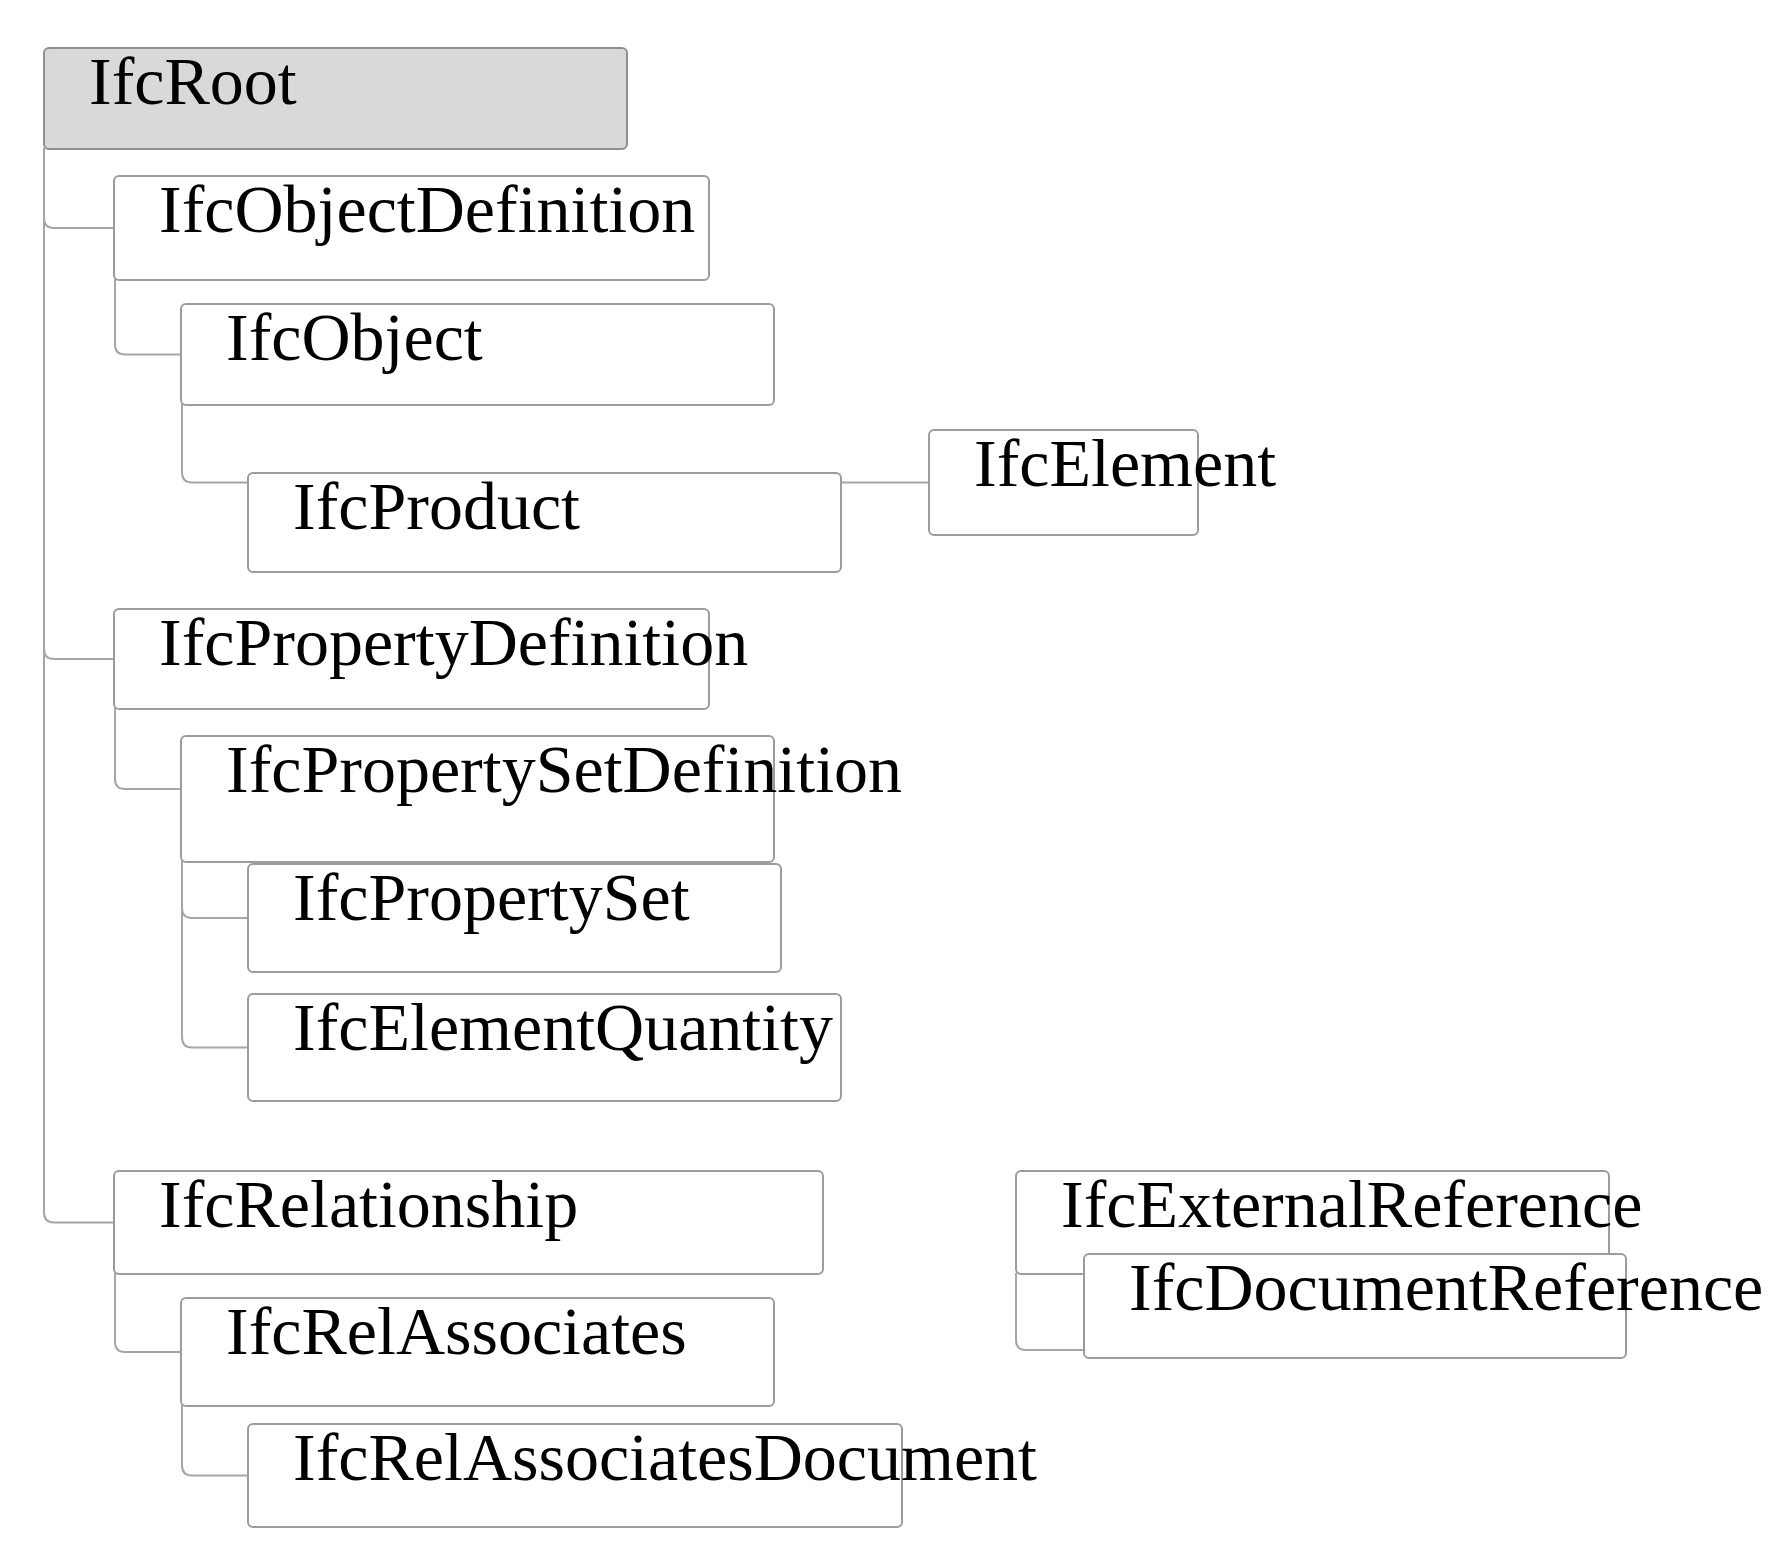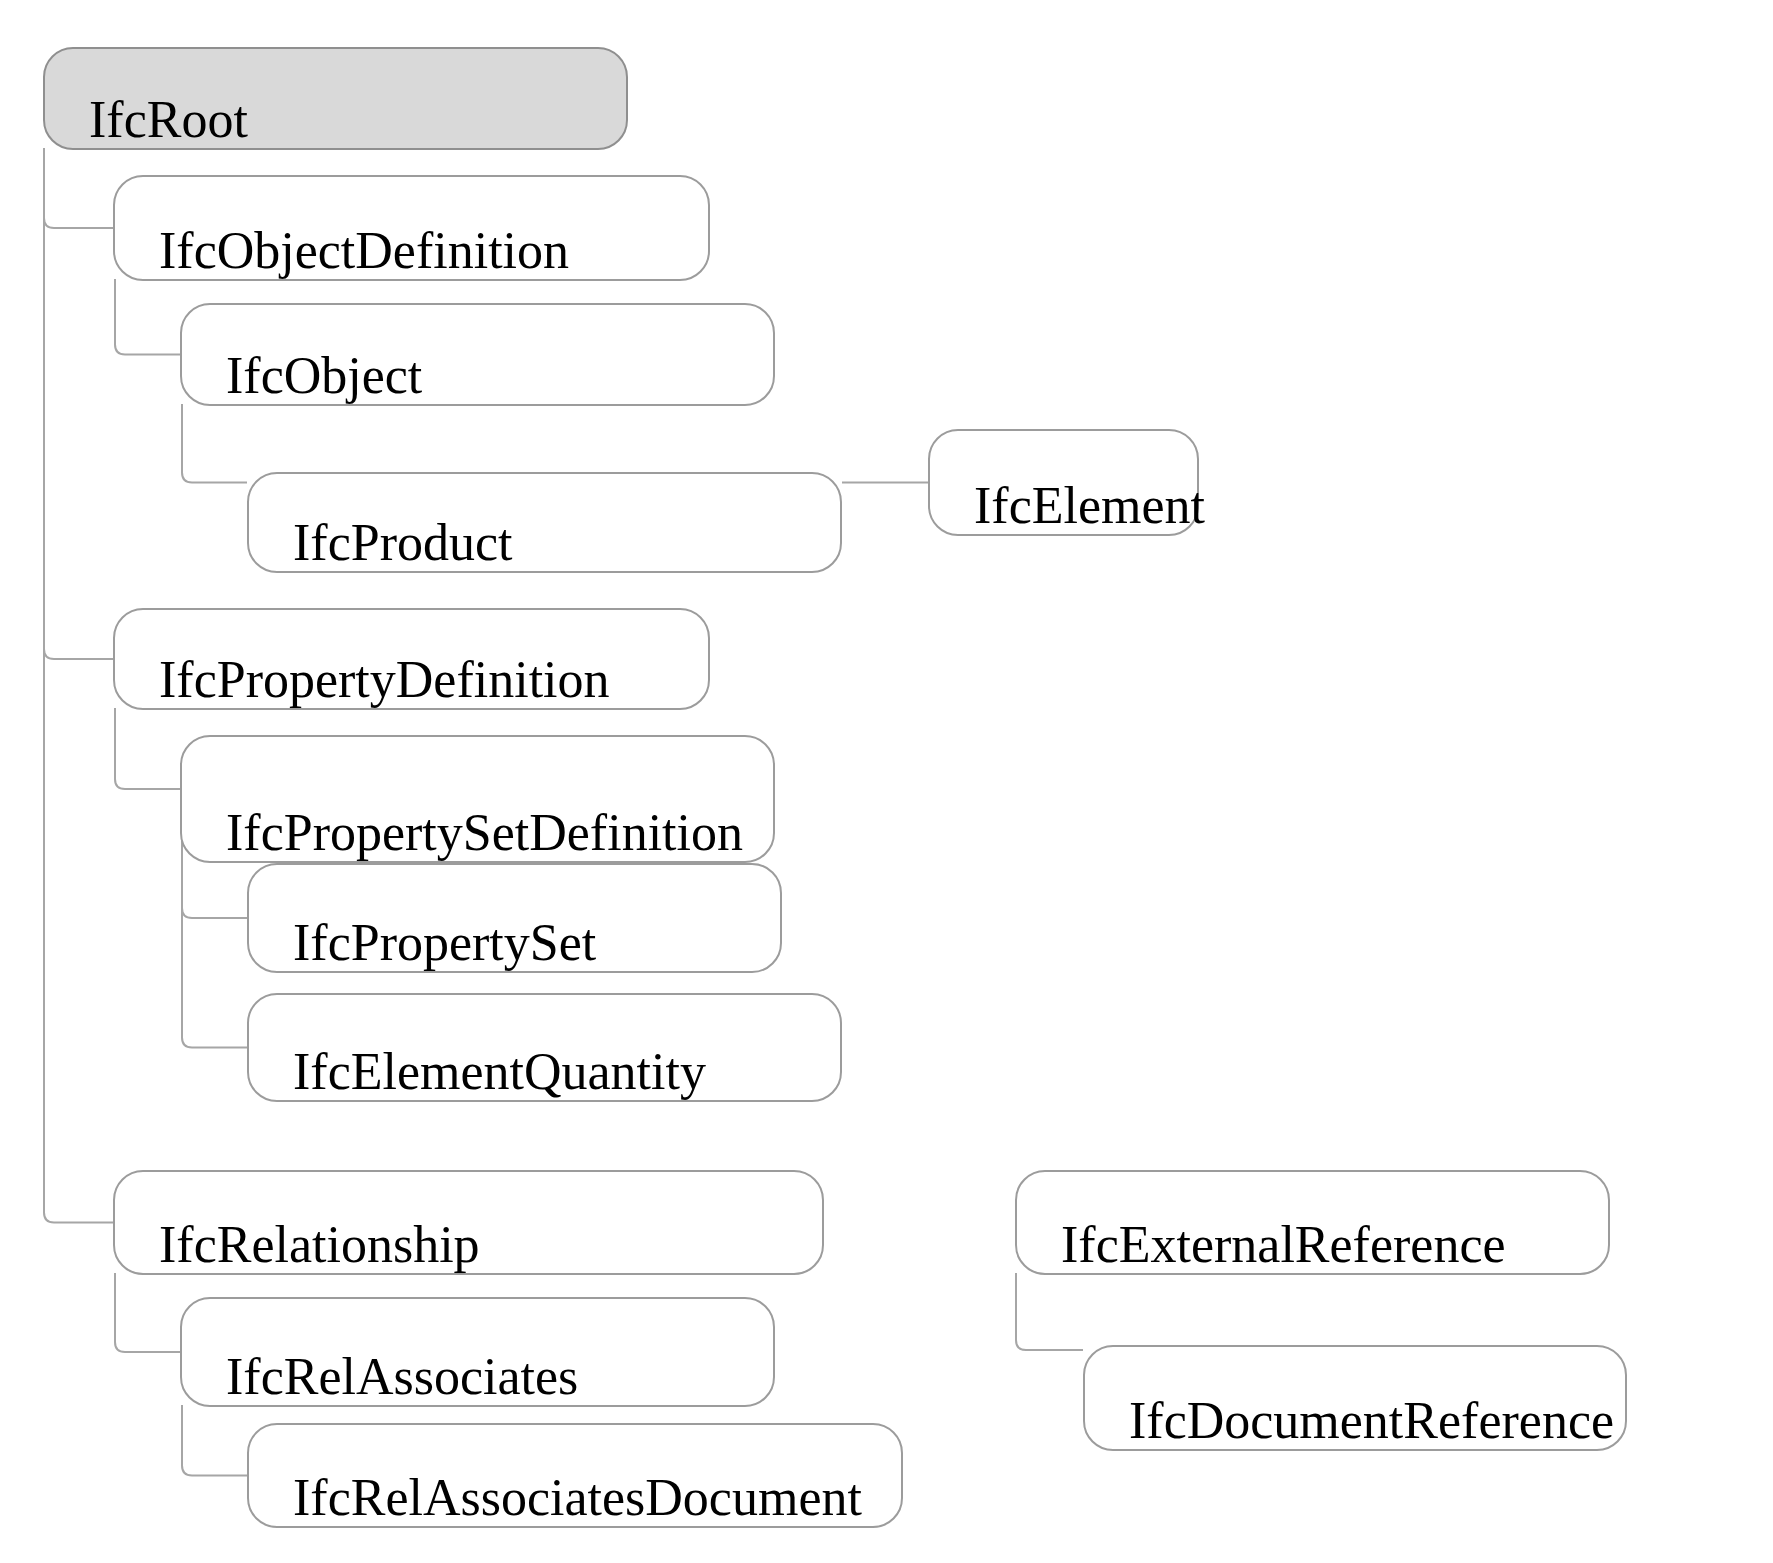--- a/index.html
+++ b/index.html
@@ -19,25 +19,25 @@
   svg.connector-layer path{
     fill:none;
     stroke:var(--connector-color,#a6a6a6);
     stroke-width:2;
   }
   .node{
     position:absolute;
     box-sizing:border-box;
     background:var(--box-fill,#ffffff);
     border:2px solid var(--box-border,#9c9c9c);
-    border-radius:30px;
+    border-radius:6px;
     display:flex;
-    align-items:flex-end;
+    align-items:flex-start;
     padding-left:44px;
-    font-size:52px;
+    font-size:68px;
     line-height:1;
     color:var(--text-color,#000000);
     white-space:nowrap;
   }
   .node.highlight{
     background:var(--root-fill,#d9d9d9);
     border-color:var(--root-border,#8f8f8f);
   }
   .node-label{
     display:inline-block;
@@ -95,17 +95,17 @@
       </div>
       <div class="node" style="left: 180px; top: 1297px; width: 595px; height: 110px;">
         <span class="node-label">IfcRelAssociates</span>
       </div>
       <div class="node" style="left: 247px; top: 1423px; width: 656px; height: 105px;">
         <span class="node-label">IfcRelAssociatesDocument</span>
       </div>
       <div class="node" style="left: 1015px; top: 1170px; width: 595px; height: 105px;">
         <span class="node-label">IfcExternalReference</span>
       </div>
-      <div class="node" style="left: 1083px; top: 1345px; width: 544px; height: 106px;">
+      <div class="node" style="left: 1083px; top: 1253px; width: 544px; height: 106px;">
         <span class="node-label">IfcDocumentReference</span>
       </div>
     </div>
 </div>
 
 </body></html>

